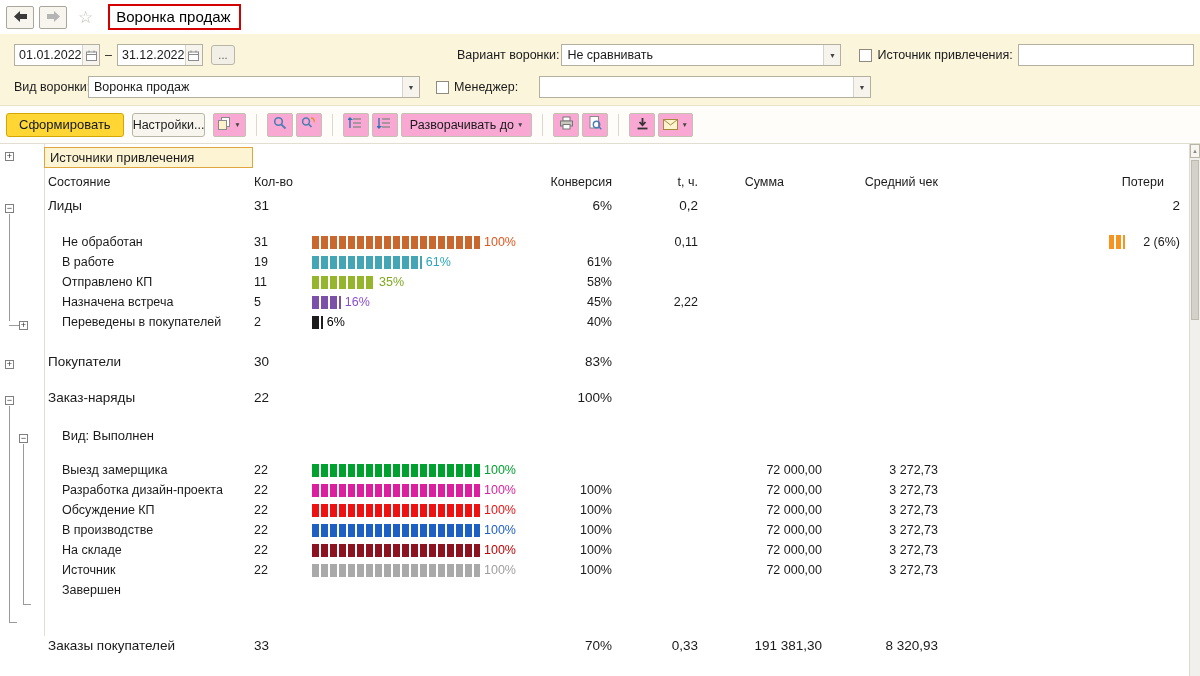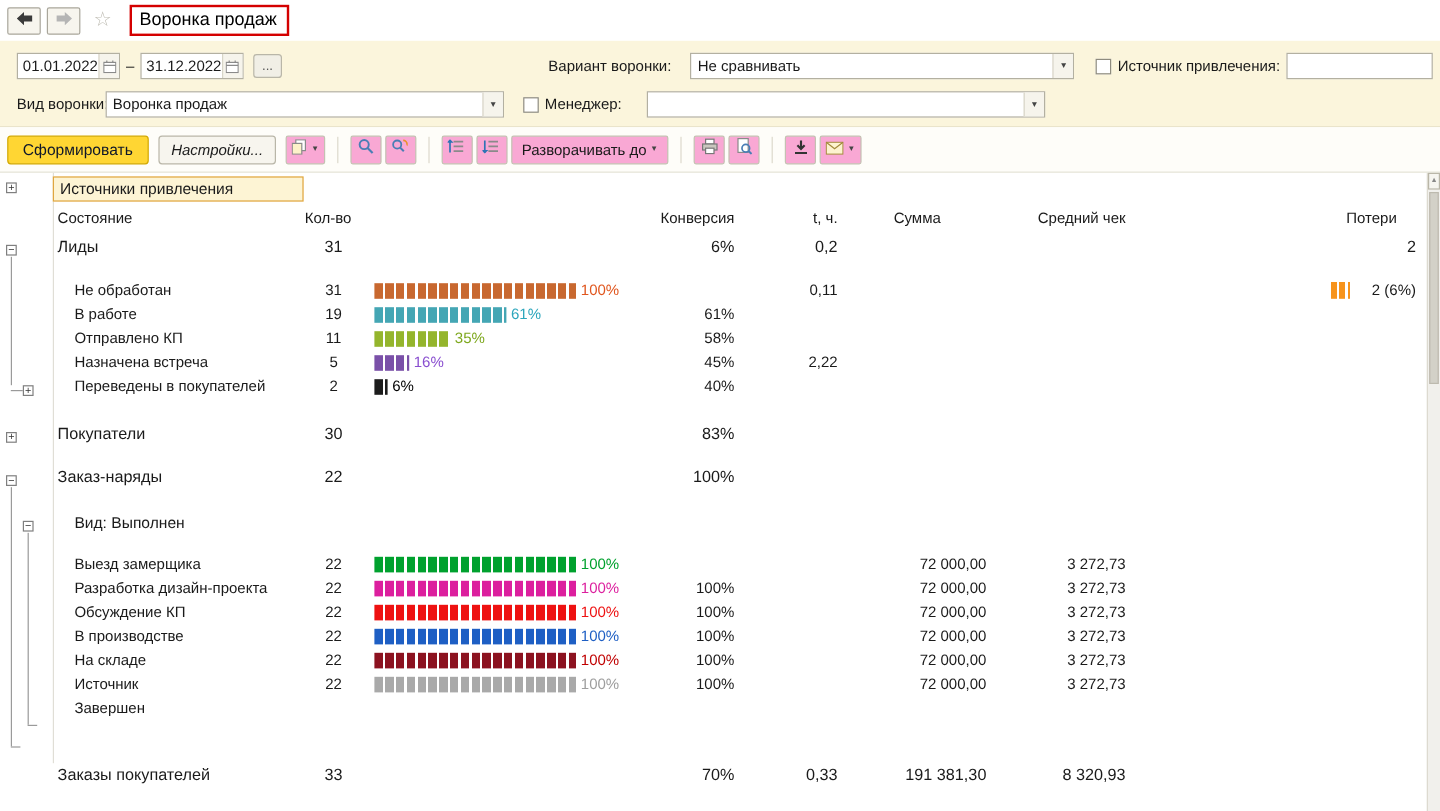--- a/index.html
+++ b/index.html
@@ -31,41 +31,41 @@
   .combo .val { flex:1; font-size:12.5px; padding:0 5px; white-space:nowrap; overflow:hidden; }
   .dd { width:17px; height:20px; display:flex; align-items:center; justify-content:center;
     border-left:1px solid #D8D5C8; background:#F6F4EC; font-size:7px; color:#444; }
   .chk { width:13px; height:13px; background:#fff; border:1px solid #8E8B7E; }
 
   
   .toolbar { height:38px; background:#FEFDF9; display:flex; align-items:center; padding:0 6px; gap:8px;
     border-bottom:1px solid #E2DFD2; }
   .btn-generate { height:24px; padding:0 12px; background:#FFD633; border:1px solid #D2A800; border-radius:3px;
     font-size:13px; color:#0f172a; display:flex; align-items:center; }
-  .btn { height:24px; padding:0 10px; background:#F7F5EE; border:1px solid #B9B6A8; border-radius:3px;
-    font-size:12.5px; display:flex; align-items:center; gap:5px;font-style:italic; }
+  .btn { height:24px; padding:0 0; background:#F7F5EE; border:1px solid #B9B6A8; border-radius:3px;
+    font-size:12.5px; display:flex; align-items:center; gap:5px; }
   .tb-group { display:flex; gap:3px; }
   .ibtn { min-width:26px; height:24px; background:#f9a8d4; border:1px solid #C4C1B2; border-radius:2px;
     display:flex; align-items:center; justify-content:center; padding:0 4px; gap:3px; }
   .mini-dd { font-size:6.5px; color:#444; }
   .tb-sep { width:1px; height:22px; background:#DCD9CC; margin:0 2px; }
 
   
   .report { position:relative; height:532px; background:#fff; }
   .gutter-vline { position:absolute; left:44px; top:0; bottom:40px; width:1px; background:#E0DED6; }
   .rows-host { position:absolute; left:0; top:0; right:12px; }
   .r { display:grid; grid-template-columns:210px 56px 206px 96px 86px 124px 116px 1fr;
     align-items:center; padding-left:44px; }
   .r.group   { height:22px; font-size:13.5px; }
   .r.subgroup{ height:22px; font-size:13px; }
   .r.detail  { height:20px; font-size:12.5px; }
   .c { white-space:nowrap; }
   .state { padding-left:4px; }
   .detail .state, .subgroup .state { padding-left:18px; }
-  .qty { text-align:center; padding-right:8px; }
+  .qty { text-align:left; padding-right:8px; }
   .barcell { display:flex; align-items:center; gap:4px; padding-left:2px; }
   .bar { height:13px; }
   .bar.seg { background:repeating-linear-gradient(90deg, var(--c) 0px, var(--c) 7px, #ffffff 7px, #ffffff 9px); }
   .pct { font-size:12.5px; }
   .conv,.t,.sum,.avg { text-align:right; }
   .loss { display:flex; justify-content:flex-end; align-items:center; gap:18px; padding-right:8px; }
   .lossbar { display:none; width:16px; height:14px;
     background:repeating-linear-gradient(90deg,#F7941D 0 5px,#ffffff 5px 7px); }
   .lossbar.show { display:block; }
 
@@ -136,21 +136,21 @@
         <svg width="11" height="11">
             <rect x="0.5" y="2" width="10" height="8.5" fill="#fff" stroke="#8A8A8A"></rect>
             <line x1="0.5" y1="4.5" x2="10.5" y2="4.5" stroke="#8A8A8A"></line>
             <line x1="3" y1="0.5" x2="3" y2="2.5" stroke="#8A8A8A"></line>
             <line x1="8" y1="0.5" x2="8" y2="2.5" stroke="#8A8A8A"></line>
           </svg>
       </span>
     </div>
     <div class="more-btn">...</div>
     <span class="lbl" style="margin-left:222px">Вариант воронки:</span>
-    <div class="combo" style="width:320px; margin-left:16px">
+    <div class="combo" style="width:280px; margin-left:2px">
       <span class="val">Не сравнивать</span>
       <span class="dd">▼</span>
     </div>
     <div class="chk" style="margin-left:18px"></div>
     <span class="lbl" style="margin-left:5px">Источник привлечения:</span>
     <div class="inp" style="flex:1; margin-left:5px">
       <span></span>
     </div>
   </div>
   <div class="f-row" style="margin-top:6px">

